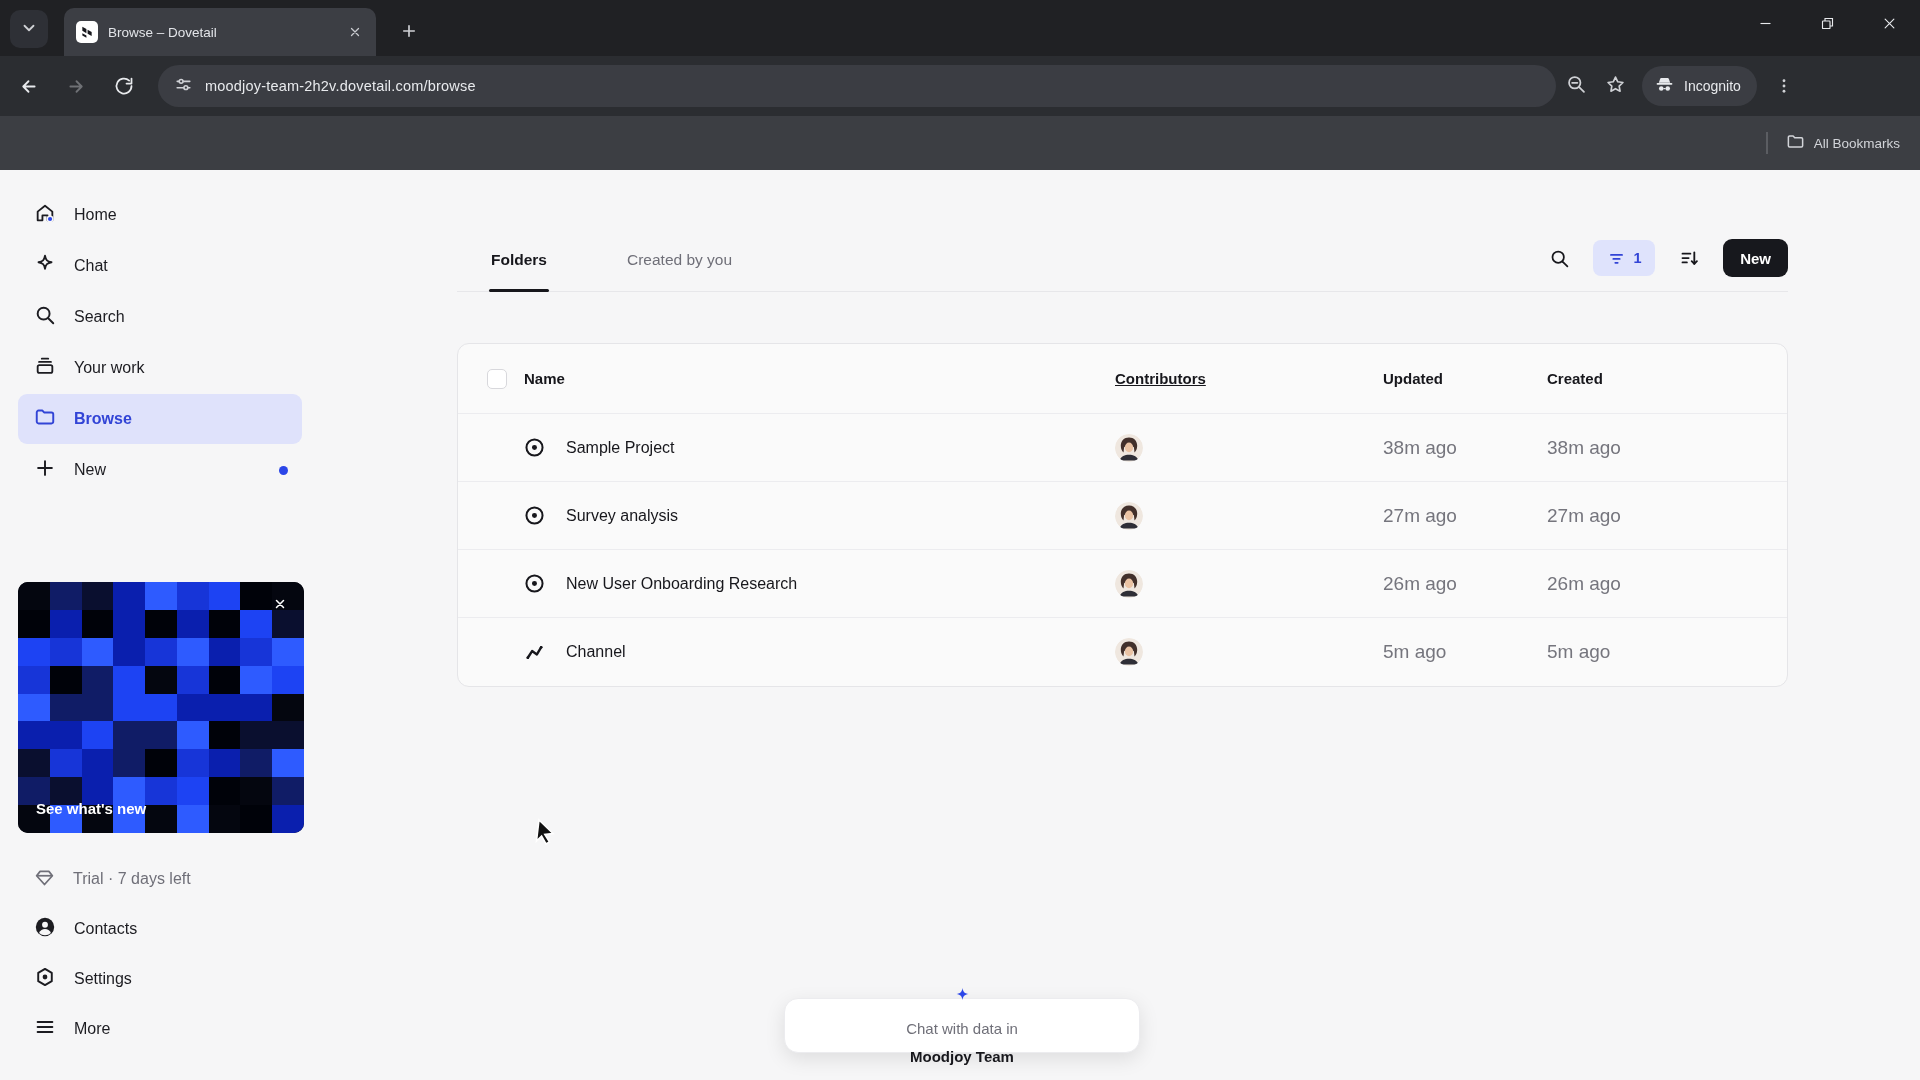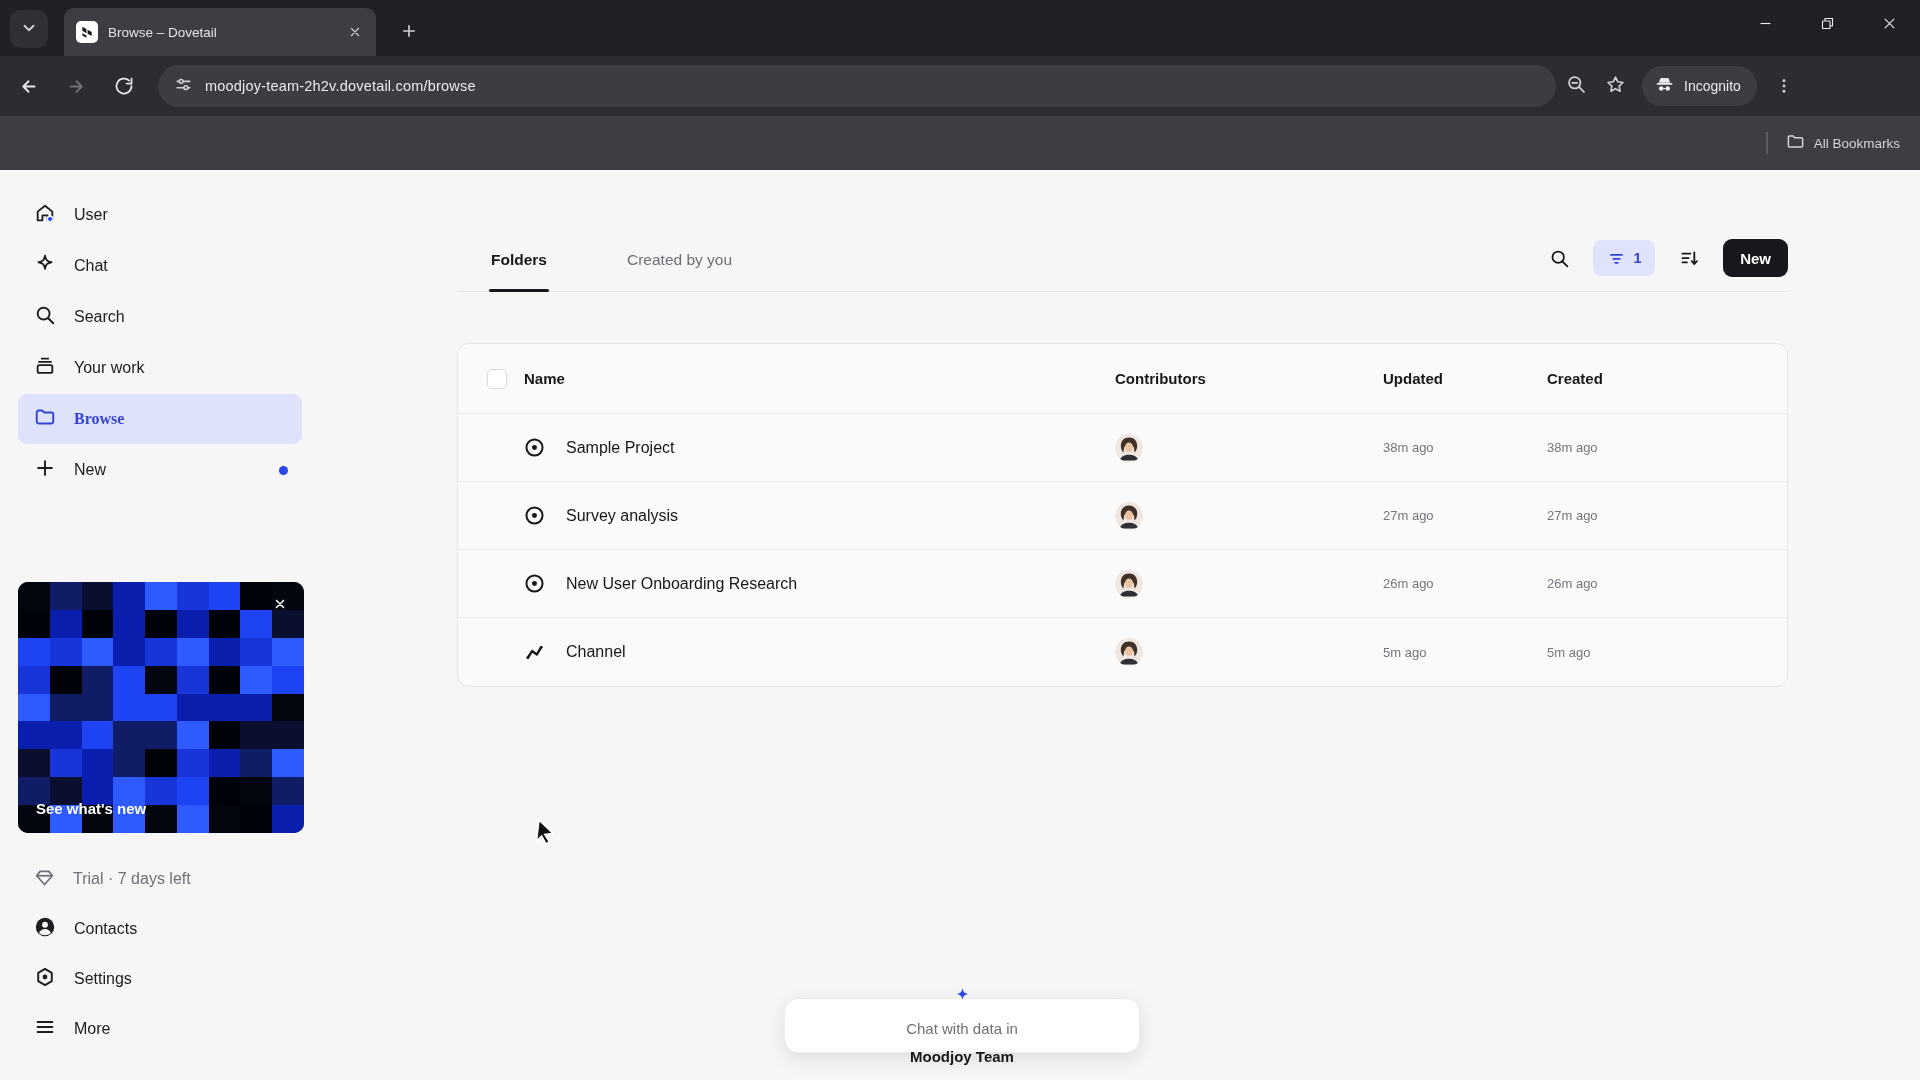--- a/index.html
+++ b/index.html
@@ -30,21 +30,21 @@
   .all-bookmarks { display:flex; align-items:center; gap:9px; margin-right:20px; }
   .all-bookmarks span { font-size:13.5px; color:#d2d4d9; }
 
   
   .app { position:absolute; top:170px; left:0; width:1920px; height:910px; background:#f6f6f7; }
 
   .sidebar { position:absolute; left:0; top:0; width:330px; height:100%; }
   .side-item { position:absolute; left:18px; width:284px; height:50px; border-radius:9px; display:flex; align-items:center; padding:0 14px 0 16px; }
   .side-item .lbl { margin-left:18px; font-size:16px; color:#1c1c21; font-weight:500; }
   .side-item.selected { background:#dfe2fb; }
-  .side-item.selected .lbl { color:#3244d6; font-weight:600;font-family:Liberation Serif, serif; }
+  .side-item.selected .lbl { color:#3244d6; font-weight:600; }
   .side-item .dot { margin-left:auto; width:9px; height:9px; border-radius:50%; background:#2b46e8; }
   .side-item.muted .lbl { color:#6f6f78; font-weight:400; }
 
   .banner { position:absolute; left:18px; top:412px; width:286px; height:251px; border-radius:10px; overflow:hidden; background:#04060f; }
   .mosaic { position:absolute; inset:0; display:grid; grid-template-columns:repeat(9,1fr); grid-template-rows:repeat(9,1fr); }
   .banner-title { position:absolute; left:18px; top:14px; width:150px; color:#fff; font-size:31px; line-height:1.13; font-weight:700; letter-spacing:.2px; }
   .banner-cta { position:absolute; left:18px; bottom:16px; color:#fff; font-size:15px; font-weight:700; }
   .banner-close { position:absolute; right:12px; top:10px; width:24px; height:24px; display:flex; align-items:center; justify-content:center; color:#fff; }
 
   .side-footer { position:absolute; left:0; top:684px; width:330px; }
@@ -65,24 +65,24 @@
   .table-card { margin-top:51px; border:1px solid #e5e5e8; border-radius:12px; background:#fafafa; overflow:hidden; }
   .t-header { display:flex; align-items:center; height:70px; border-bottom:1px solid #ececef; }
   .t-row { display:flex; align-items:center; height:68px; border-bottom:1px solid #ececef; }
   .t-row:last-child { border-bottom:none; }
   .cell-check { width:78px; display:flex; justify-content:center; }
   .checkbox { width:20px; height:20px; border:1.5px solid #d8d8dc; border-radius:5px; background:#fff; }
   .cell-icon { width:44px; display:flex; justify-content:center; margin-left:24px; }
   .cell-name { flex:1; margin-left:10px; font-size:16px; color:#17171c; }
   .h-name { flex:1; margin-left:-12px; }
   .th { font-size:15px; font-weight:700; color:#17171c; }
-  .cell-contrib { width:268px; display:flex; align-items:center; }
+  .cell-contrib { width:268px; display:flex; align-items:center;text-decoration:underline; }
   .cell-updated { width:164px; }
   .cell-created { width:240px; }
-  .time { font-size:13px; color:#75757d; }
+  .time { font-size:19px; color:#75757d; }
   .avatar { width:28px; height:28px; border-radius:50%; overflow:hidden; display:block; }
 
   .toast { position:absolute; left:784px; top:828px; width:356px; height:55px; background:#fff; border:1px solid #ececef; border-radius:14px; box-shadow:0 6px 20px rgba(0,0,0,.10); display:flex; align-items:center; justify-content:center; gap:11px;flex-direction:column; }
   .toast .t1 { font-size:15px; color:#6f6f78; }
   .toast .t2 { font-size:15px; color:#17171c; font-weight:700; }
 
   .cursor { position:absolute; left:531px; top:818px; z-index:50; }
 </style>
 </head>
 <body>
@@ -217,21 +217,21 @@
 <div class="app">
 
   <aside class="sidebar">
     <div class="side-item" style="top:20px">
       <span>
         <svg width="22" height="22" viewBox="0 0 24 24" fill="none" stroke="#1c1c21" stroke-width="2" stroke-linejoin="round">
             <path d="M4 10.5L12 4l8 6.5V20h-5.2v-5.4h-5.6V20H4z"></path>
             <circle cx="17.5" cy="18.5" r="3" fill="#2b46e8" stroke="#f6f6f7" stroke-width="1.5"></circle>
           </svg>
       </span>
-      <span class="lbl">User</span>
+      <span class="lbl">Home</span>
     </div>
     <div class="side-item" style="top:71px">
       <span>
         <svg width="22" height="22" viewBox="0 0 24 24" fill="none" stroke="#1c1c21" stroke-width="2" stroke-linejoin="round">
             <path d="M12 3c.9 4.8 2.3 6.2 7.1 7.1-4.8.9-6.2 2.3-7.1 7.1-.9-4.8-2.3-6.2-7.1-7.1C9.7 9.2 11.1 7.8 12 3z"></path>
           </svg>
       </span>
       <span class="lbl">Chat</span>
     </div>
     <div class="side-item" style="top:122px">

